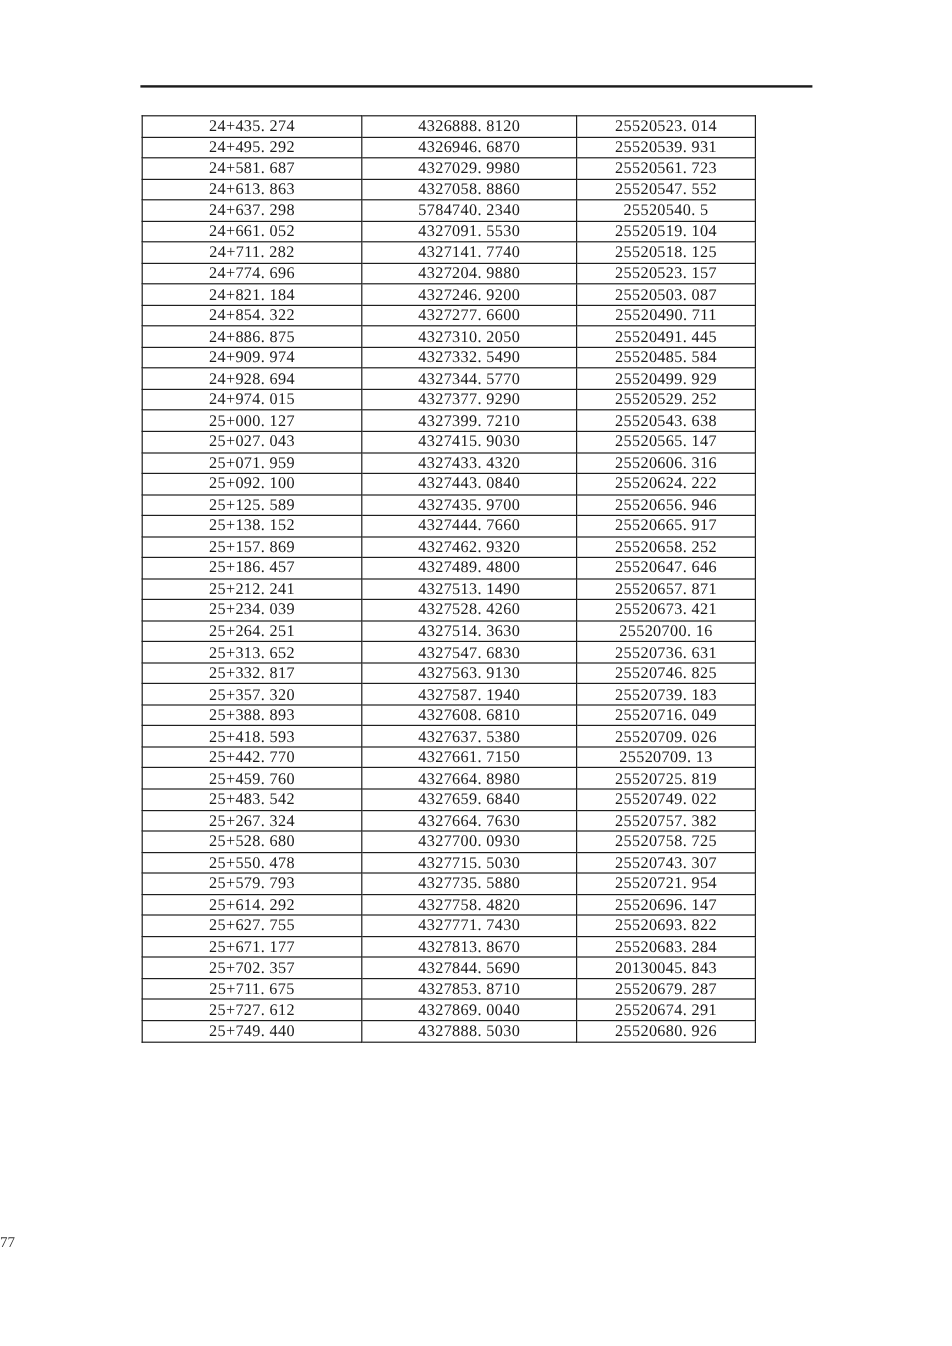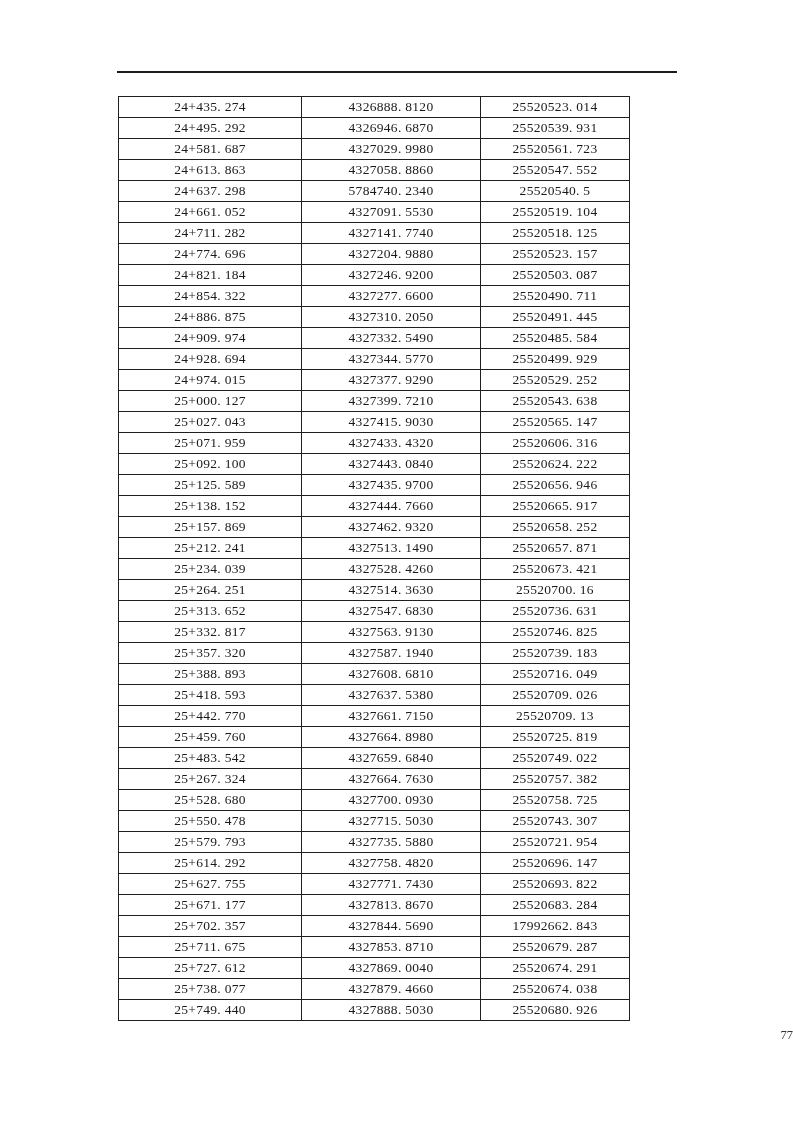--- a/index.html
+++ b/index.html
@@ -22,41 +22,41 @@
     top: 71px;
     width: 560px;
     height: 2px;
     background: #1c1c1c;
   }
   table.coord-table {
     position: absolute;
     left: 118px;
     top: 96px;
     width: 511px;
-    height: 925px;
+    height: 773px;
     border-collapse: collapse;
     table-layout: fixed;
   }
   table.coord-table td {
     border: 1px solid #1f1f1f;
     text-align: center;
     vertical-align: middle;
     font-size: 13.5px;
     letter-spacing: 0.3px;
     color: #1a1a1a;
     padding: 0;
     white-space: nowrap;
     overflow: hidden;
   }
   .page-number {
     position: absolute;
     left: 0;
     top: 1028px;
     width: 793px;
-    text-align: right;
+    text-align: left;
     font-size: 12.5px;
     color: #333333;
   }
 </style>
 </head>
 <body>
 
 <div class="page">
   <div class="header-rule"></div>
 
@@ -166,20 +166,25 @@
     <td>25+138. 152</td>
     <td>4327444. 7660</td>
     <td>25520665. 917</td>
   </tr>
         <tr>
     <td>25+157. 869</td>
     <td>4327462. 9320</td>
     <td>25520658. 252</td>
   </tr>
         <tr>
+    <td>25+186. 457</td>
+    <td>4327489. 4800</td>
+    <td>25520647. 646</td>
+  </tr>
+        <tr>
     <td>25+212. 241</td>
     <td>4327513. 1490</td>
     <td>25520657. 871</td>
   </tr>
         <tr>
     <td>25+234. 039</td>
     <td>4327528. 4260</td>
     <td>25520673. 421</td>
   </tr>
         <tr>
@@ -258,38 +263,33 @@
     <td>25520693. 822</td>
   </tr>
         <tr>
     <td>25+671. 177</td>
     <td>4327813. 8670</td>
     <td>25520683. 284</td>
   </tr>
         <tr>
     <td>25+702. 357</td>
     <td>4327844. 5690</td>
-    <td>17992662. 843</td>
+    <td>20130045. 843</td>
   </tr>
         <tr>
     <td>25+711. 675</td>
     <td>4327853. 8710</td>
     <td>25520679. 287</td>
   </tr>
         <tr>
     <td>25+727. 612</td>
     <td>4327869. 0040</td>
     <td>25520674. 291</td>
   </tr>
         <tr>
-    <td>25+738. 077</td>
-    <td>4327879. 4660</td>
-    <td>25520674. 038</td>
-  </tr>
-        <tr>
     <td>25+749. 440</td>
     <td>4327888. 5030</td>
     <td>25520680. 926</td>
   </tr>
       </tbody>
   </table>
 
   <div class="page-number">77</div>
 </div>
 

